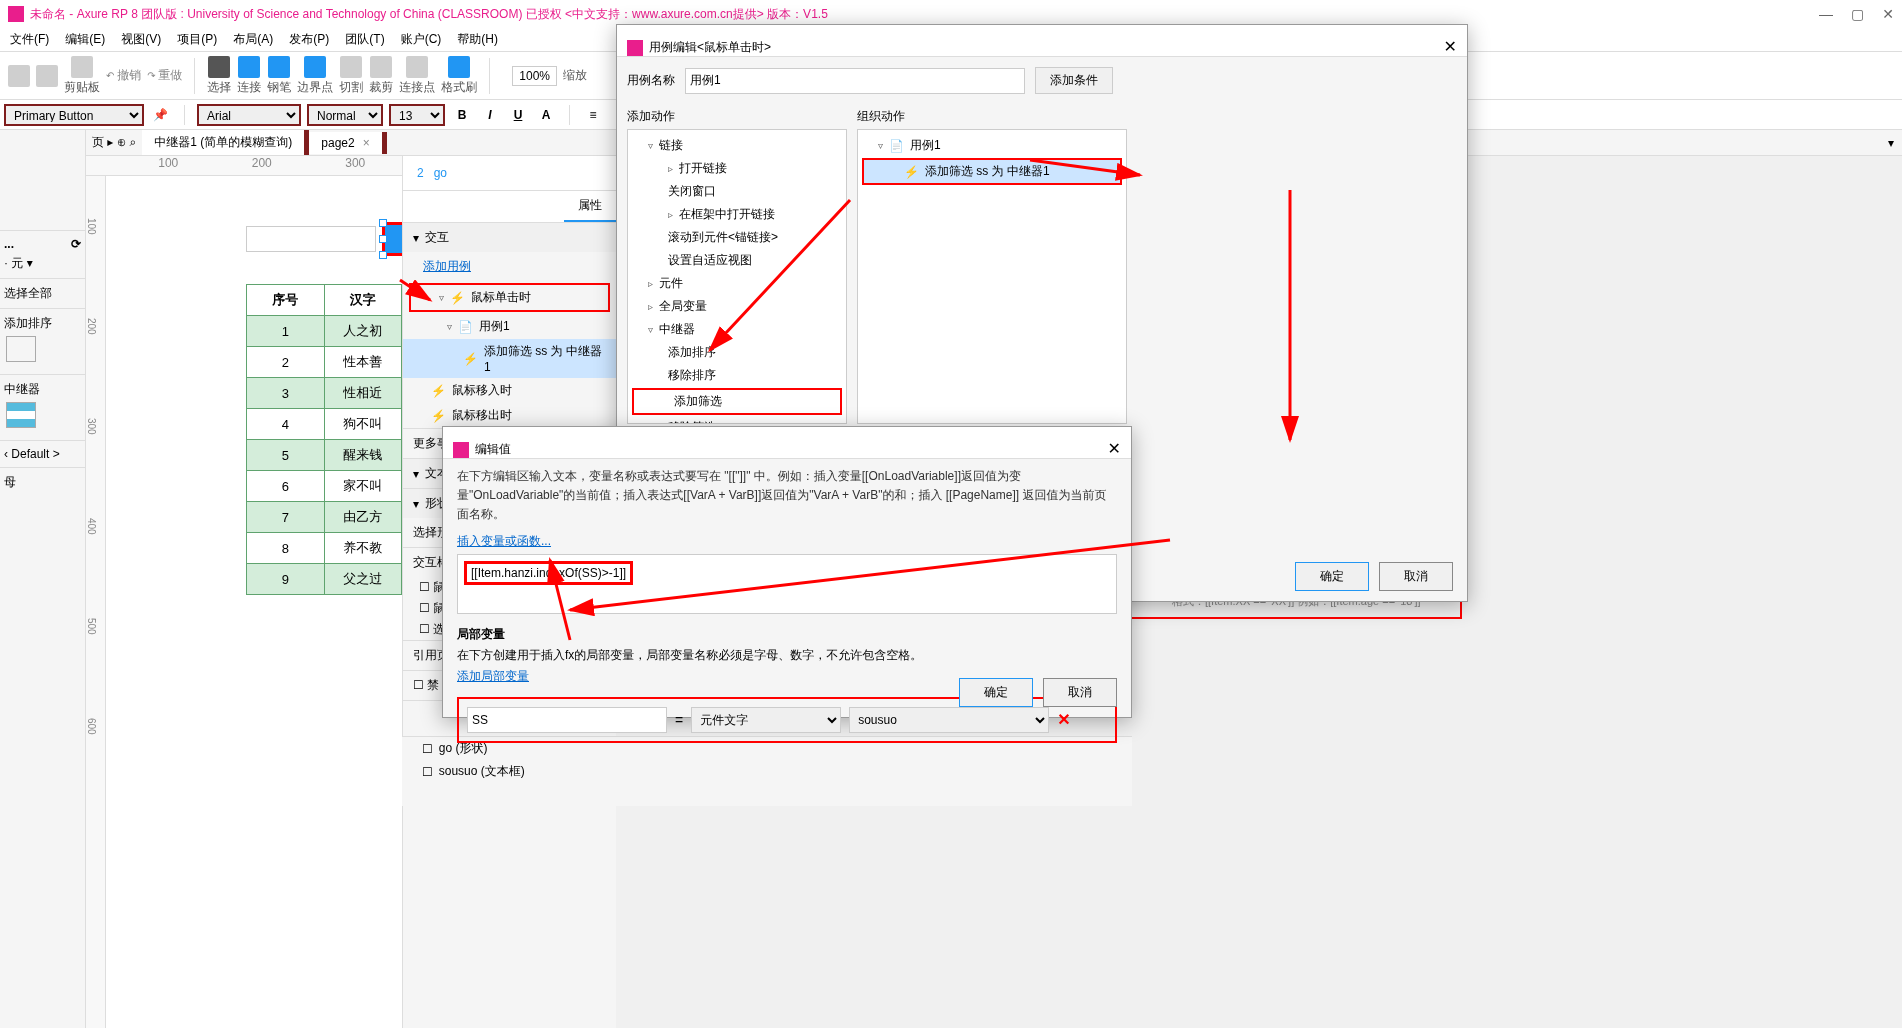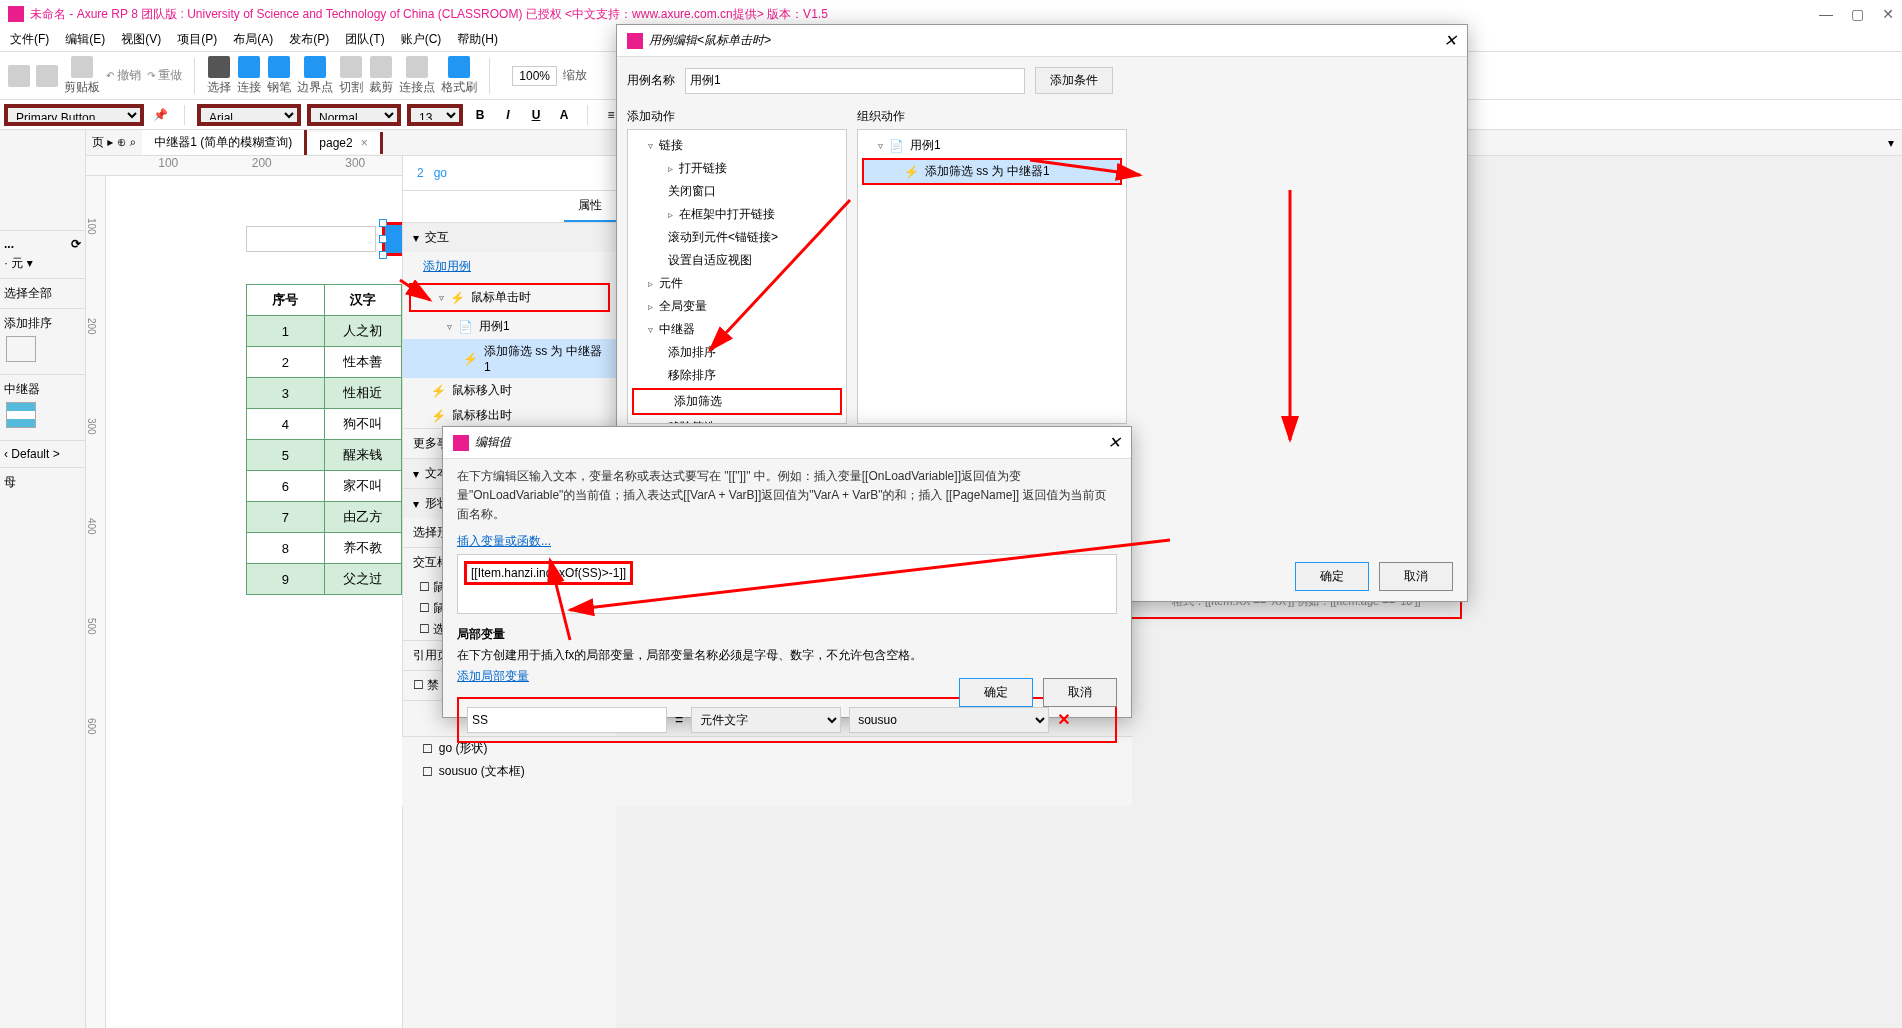--- a/index.html
+++ b/index.html
@@ -20,32 +20,32 @@
 .ribbon { height: 48px; background: #fff; display: flex; align-items: center; padding: 0 8px; gap: 6px; border-bottom: 1px solid #ddd; }
 .ribbon-group { display: flex; flex-direction: column; align-items: center; gap: 1px; font-size: 10px; color: #555; }
 .ribbon-icon { width: 22px; height: 22px; background: #2196f3; border-radius: 2px; }
 .ribbon-icon.gray { background: #888; opacity: 0.4; }
 .ribbon-icon.dark { background: #555; }
 .ribbon-sep { width: 1px; height: 36px; background: #ddd; margin: 0 6px; }
 .zoom-box { border: 1px solid #ccc; padding: 2px 6px; margin-left: 10px; }
 
 
 .format-bar { height: 30px; background: #fff; display: flex; align-items: center; padding: 0 4px; gap: 6px; border-bottom: 1px solid #ddd; }
-.format-bar select, .format-bar input { border: 4px solid #7f1d1d; padding: 2px 4px; height: 22px; font-size: 12px; }
+.format-bar select, .format-bar input { border: 2px solid #7f1d1d; padding: 2px 4px; height: 22px; font-size: 12px; }
 .fmt-btn { width: 22px; height: 22px; border: 1px solid transparent; display: inline-flex; align-items: center; justify-content: center; cursor: pointer; font-weight: bold; }
 
 
 .left-panel { position: absolute; left: 0; top: 130px; width: 86px; bottom: 0; background: #f5f5f5; border-right: 1px solid #ddd; }
 .left-items { padding: 4px; }
 .left-items div { padding: 4px 2px; display: flex; align-items: center; gap: 4px; font-size: 11px; }
 .page-icon { width: 12px; height: 14px; border: 1px solid #888; background: #fff; }
 
 
 .tabs-bar { position: absolute; left: 86px; top: 130px; right: 0; height: 26px; background: #f5f5f5; display: flex; align-items: center; border-bottom: 1px solid #ddd; }
-.tab { padding: 4px 12px; border-right: 3px solid #7f1d1d; background: #fff; position: relative; }
+.tab { padding: 4px 12px; border-right: 5px solid #7f1d1d; background: #fff; position: relative; }
 .tab.active { background: #fff; }
 .tab .close { margin-left: 8px; color: #888; cursor: pointer; }
 
 
 .canvas { position: absolute; left: 86px; top: 156px; width: 316px; bottom: 0; background: #fff; }
 .ruler-h { height: 20px; background: #f8f8f8; border-bottom: 1px solid #ddd; display: flex; font-size: 10px; color: #888; }
 .ruler-h span { width: 100px; text-align: center; }
 .ruler-v { position: absolute; left: 0; top: 20px; width: 20px; bottom: 0; background: #f8f8f8; border-right: 1px solid #ddd; }
 .ruler-v span { display: block; height: 100px; writing-mode: vertical-lr; font-size: 10px; color: #888; text-align: center; }
 .canvas-content { position: absolute; left: 20px; top: 20px; right: 0; bottom: 0; }
@@ -79,21 +79,21 @@
 .insp-section { border-bottom: 1px solid #ddd; }
 .insp-section-header { padding: 6px 10px; background: #f0f0f0; display: flex; align-items: center; gap: 6px; }
 .tree-item { padding: 4px 8px 4px 28px; display: flex; align-items: center; gap: 6px; cursor: pointer; }
 .tree-item.highlight { background: #cce5ff; }
 .tree-item .bolt { color: #ff8c00; }
 .tree-item.boxed { border: 2px solid red; margin: 2px 6px; }
 .link-blue { color: #0066cc; text-decoration: underline; cursor: pointer; padding: 6px 20px; display: inline-block; }
 
 
 .dialog-case { position: absolute; left: 616px; top: 24px; width: 852px; height: 578px; background: #f5f5f5; border: 1px solid #999; box-shadow: 0 4px 20px rgba(0,0,0,0.3); z-index: 100; }
-.dialog-title { height: 32px; background: #fff; display: flex; align-items: center; padding: 0 10px; border-bottom: 1px solid #ddd; font-style: italic; }
+.dialog-title { height: 32px; background: #fff; display: flex; align-items: flex-end; padding: 0 10px; border-bottom: 1px solid #ddd; }
 .dialog-title .icon-rp { width: 16px; height: 16px; background: #e91e8c; margin-right: 6px; }
 .dialog-title .close { margin-left: auto; font-size: 16px; cursor: pointer; }
 .case-name-row { padding: 10px; display: flex; align-items: center; gap: 10px; }
 .case-name-row input { flex: 1; border: 1px solid #ccc; padding: 4px; height: 26px; max-width: 340px; }
 .case-name-row button { padding: 4px 14px; border: 1px solid #ccc; background: #f0f0f0; cursor: pointer; }
 .case-columns { display: flex; padding: 0 10px; gap: 10px; height: 320px; }
 .case-col { flex: 1; display: flex; flex-direction: column; }
 .case-col-label { padding: 4px 0; font-weight: normal; }
 .case-col-body { flex: 1; border: 1px solid #ccc; background: #fff; overflow: auto; padding: 4px 0; }
 .case-tree-node { padding: 3px 6px 3px 20px; display: flex; align-items: center; gap: 6px; cursor: pointer; }
@@ -222,21 +222,21 @@
   <div class="ribbon-group">
       <span>缩放</span>
     </div>
 </div>
 
 <div class="format-bar">
   <select style="width:140px"><option>Primary Button</option></select>
   <span class="fmt-btn">📌</span>
   <div class="ribbon-sep" style="height:20px"></div>
   <select style="width:104px"><option>Arial</option></select>
-  <select style="width:94px"><option>Normal</option></select>
+  <select style="width:76px"><option>Normal</option></select>
   <select style="width:56px"><option>13</option></select>
   <span class="fmt-btn">B</span>
   <span class="fmt-btn">
       <i>I</i>
     </span>
   <span class="fmt-btn">
       <u>U</u>
     </span>
   <span class="fmt-btn">A</span>
   <div class="ribbon-sep" style="height:20px"></div>

